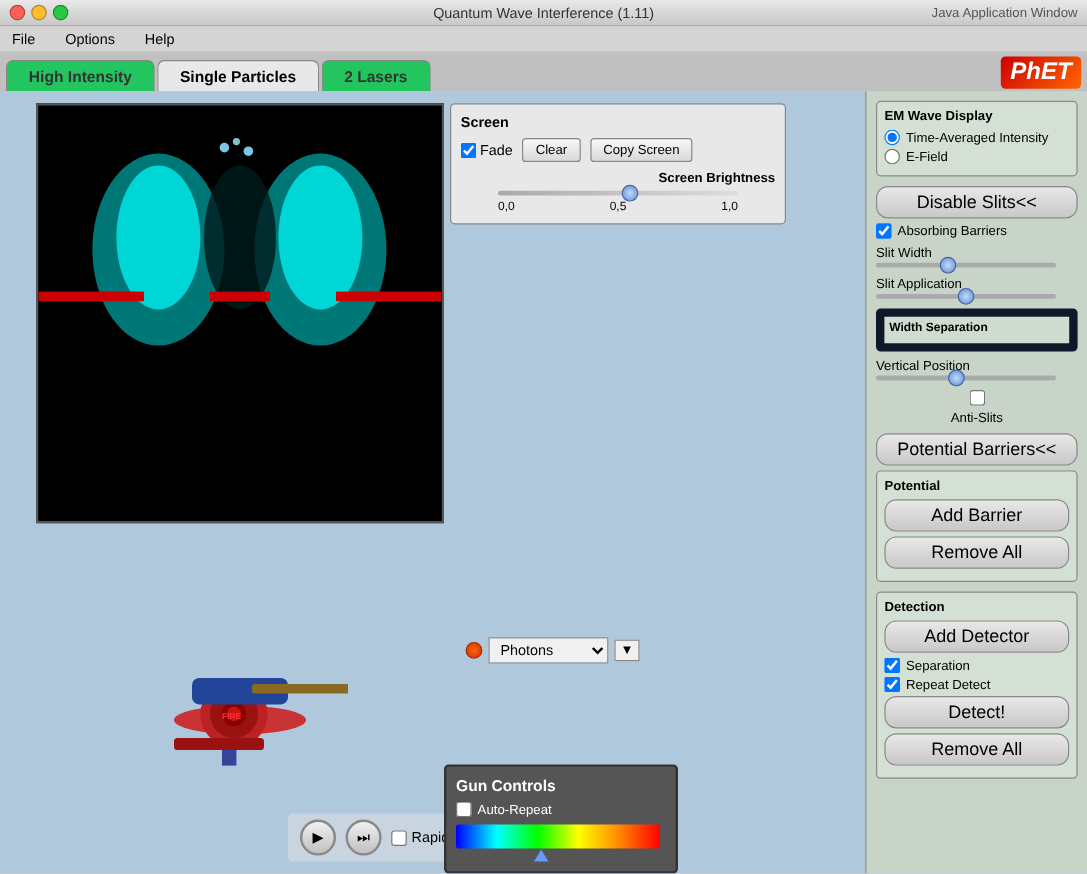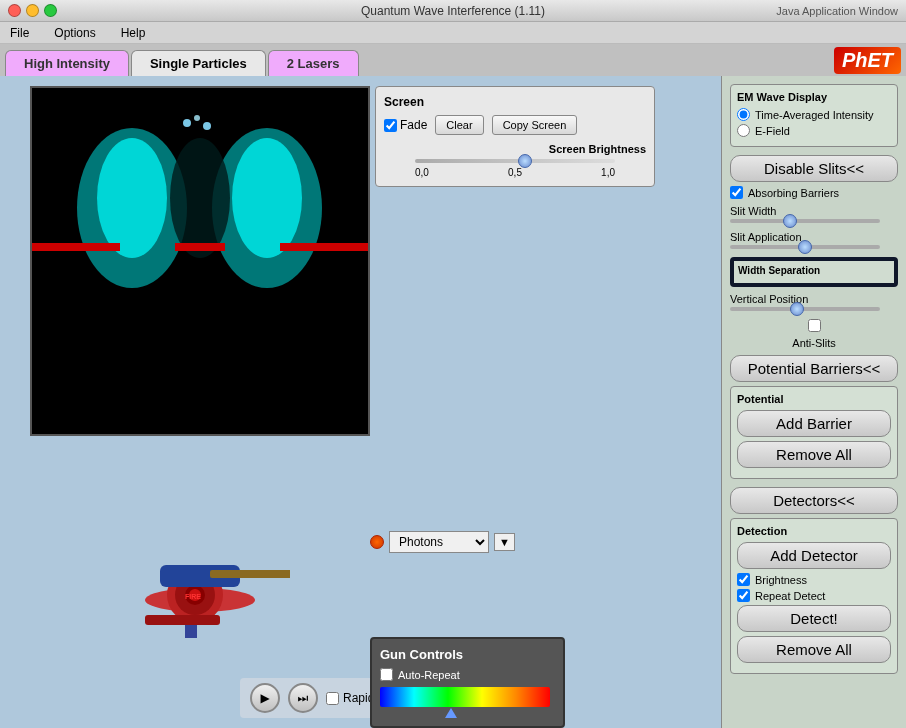--- a/index.html
+++ b/index.html
@@ -51,21 +51,21 @@
       align-items: center;
       font-size: 13px;
       font-weight: bold;
       cursor: pointer;
       border-radius: 6px 6px 0 0;
       border: 1px solid #888;
       border-bottom: none;
       margin-right: 2px;
     }
     .tab.active { background: #e8e8e8; color: #000; }
-    .tab.inactive { background: #f0abfc; color: #333; }
+    .tab.inactive { background: #22c55e; color: #333; }
     .phet-logo {
       position: absolute;
       right: 5px;
       top: 3px;
       background: linear-gradient(135deg, #cc0000, #ff6600);
       color: white;
       font-size: 20px;
       font-weight: bold;
       font-style: italic;
       padding: 2px 8px;
@@ -152,21 +152,21 @@
       border-right: 6px solid transparent;
       border-bottom: 10px solid #6699ff;
       margin-left: 65px;
       margin-top: 1px;
     }
 
     
     .photon-selector {
       position: absolute;
       bottom: 175px;
-      left: 370px;
+      left: 388px;
       display: flex;
       align-items: center;
       gap: 5px;
       z-index: 10;
     }
     .photon-dot {
       width: 14px;
       height: 14px;
       border-radius: 50%;
       background: radial-gradient(circle, #ff6600, #cc3300);
@@ -329,21 +329,21 @@
       width: 14px;
       height: 14px;
       border-radius: 50%;
       background: radial-gradient(circle, #bbddff, #6688cc);
       border: 1px solid #4466aa;
       top: -5px;
       cursor: pointer;
     }
 
     .width-sep-section {
-      border: 4px solid #0f172a;
+      border: 7px solid #0f172a;
       border-radius: 4px;
       padding: 4px;
       margin-bottom: 6px;
       background: #d0dcd0;
     }
     .width-sep-title { font-size: 10px; font-weight: bold; margin-bottom: 3px; }
   </style>
 </head>
 <body>
 
@@ -556,28 +556,27 @@
     </div>
 
     <button class="panel-btn">Potential Barriers&lt;&lt;</button>
 
     <div class="panel-section">
       <div class="panel-section-title">Potential</div>
       <button class="panel-btn">Add Barrier</button>
       <button class="panel-btn">Remove All</button>
     </div>
 
-    <button class="panel-btn">Detectors&lt;&lt;</button>
 
     <div class="panel-section">
       <div class="panel-section-title">Detection</div>
       <button class="panel-btn">Add Detector</button>
       <div class="checkbox-row">
         <input type="checkbox" checked="" style="">
-        <label>Brightness</label>
+        <label>Separation</label>
       </div>
       <div class="checkbox-row">
         <input type="checkbox" checked="" style="">
         <label>Repeat Detect</label>
       </div>
       <button class="panel-btn">Detect!</button>
       <button class="panel-btn">Remove All</button>
     </div>
 
   </div>

